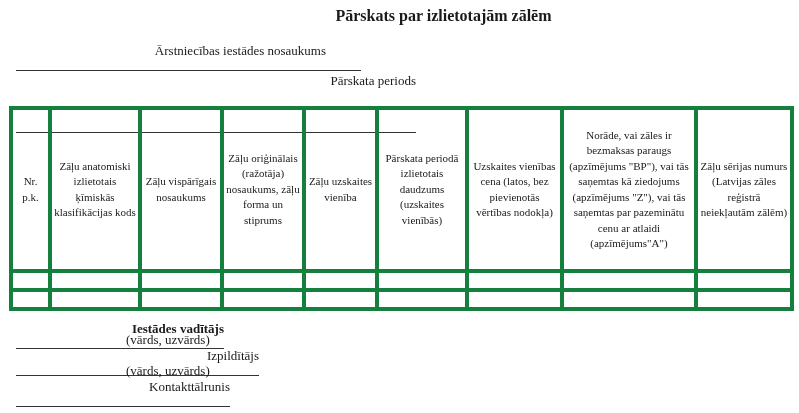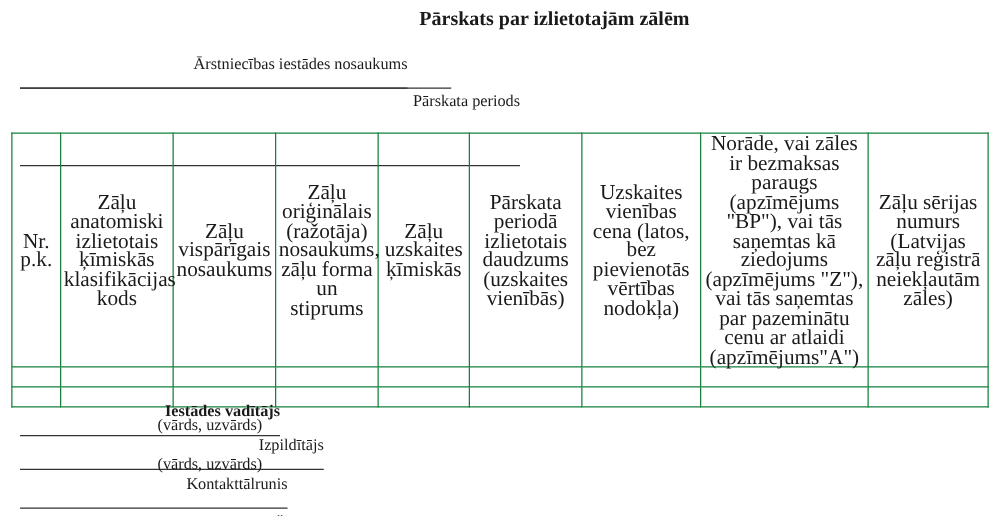--- a/index.html
+++ b/index.html
@@ -22,22 +22,22 @@
   }
   .sub {
     position: absolute; font-size: 13px; line-height: 15px; white-space: nowrap; font-family: Liberation Serif, serif;
   }
   table.report {
     position: absolute; left: 9px; top: 106px;
     border-collapse: collapse; table-layout: fixed;
     width: 781px;
   }
   table.report th, table.report td {
-    border: 1px solid #15803d; padding: 0 2px;
-    font-weight: normal; font-size: 17px; line-height: 15.5px;
+    border: 4px solid #15803d; padding: 0 2px;
+    font-weight: normal; font-size: 11px; line-height: 15.5px;
     text-align: center; vertical-align: middle; margin-top: 24px;
   }
   table.report th { height: 159px; }
   table.report td { height: 15px; }
   .trail { font-size: 13px; }
 </style>
 </head>
 <body>
 
 <div class="title">Pārskats par izlietotajām zālēm</div>
@@ -65,25 +65,25 @@
       <col style="width:95px">
       <col style="width:134px">
       <col style="width:96px">
   </colgroup>
   <thead>
     <tr>
       <th>Nr. p.k.</th>
       <th>Zāļu anatomiski izlietotais ķīmiskās klasifikācijas kods</th>
       <th>Zāļu vispārīgais nosaukums</th>
       <th>Zāļu oriģinālais (ražotāja) nosaukums, zāļu forma un stiprums</th>
-      <th>Zāļu uzskaites ķīmiskās</th>
+      <th>Zāļu uzskaites vienība</th>
       <th>Pārskata periodā izlietotais daudzums (uzskaites vienībās)</th>
       <th>Uzskaites vienības cena (latos, bez pievienotās vērtības nodokļa)</th>
       <th>Norāde, vai zāles ir bezmaksas paraugs (apzīmējums "BP"), vai tās saņemtas kā ziedojums (apzīmējums "Z"), vai tās saņemtas par pazeminātu cenu ar atlaidi (apzīmējums"A")</th>
-      <th>Zāļu sērijas numurs (Latvijas zāļu reģistrā neiekļautām zāles)</th>
+      <th>Zāļu sērijas numurs (Latvijas zāles reģistrā neiekļautām zālēm)</th>
     </tr>
   </thead>
   <tbody>
     <tr>
       <td></td>
       <td></td>
       <td></td>
       <td></td>
       <td></td>
       <td></td>

